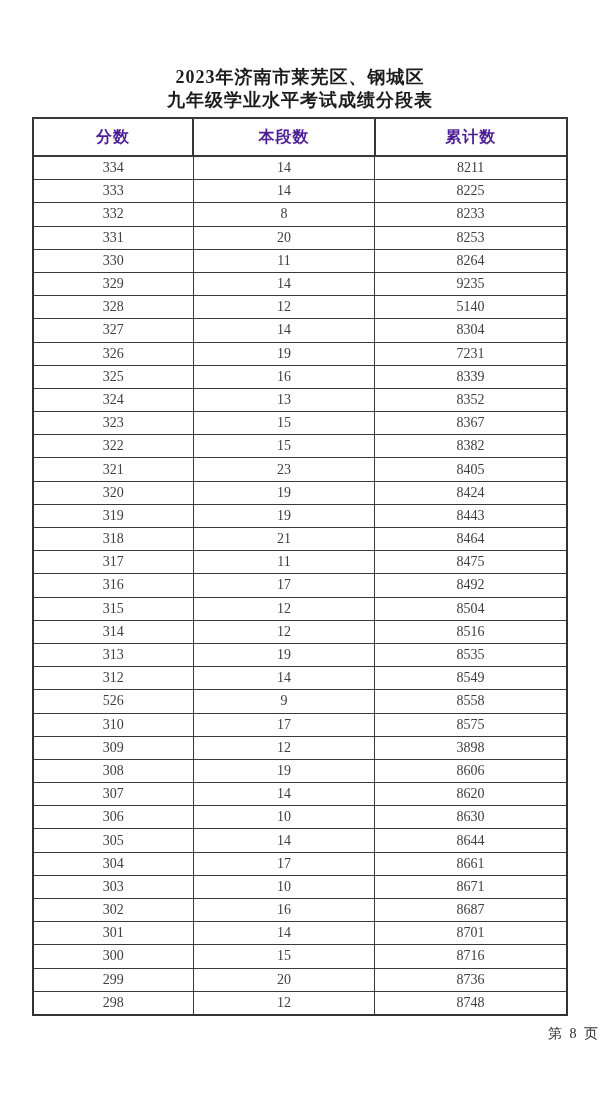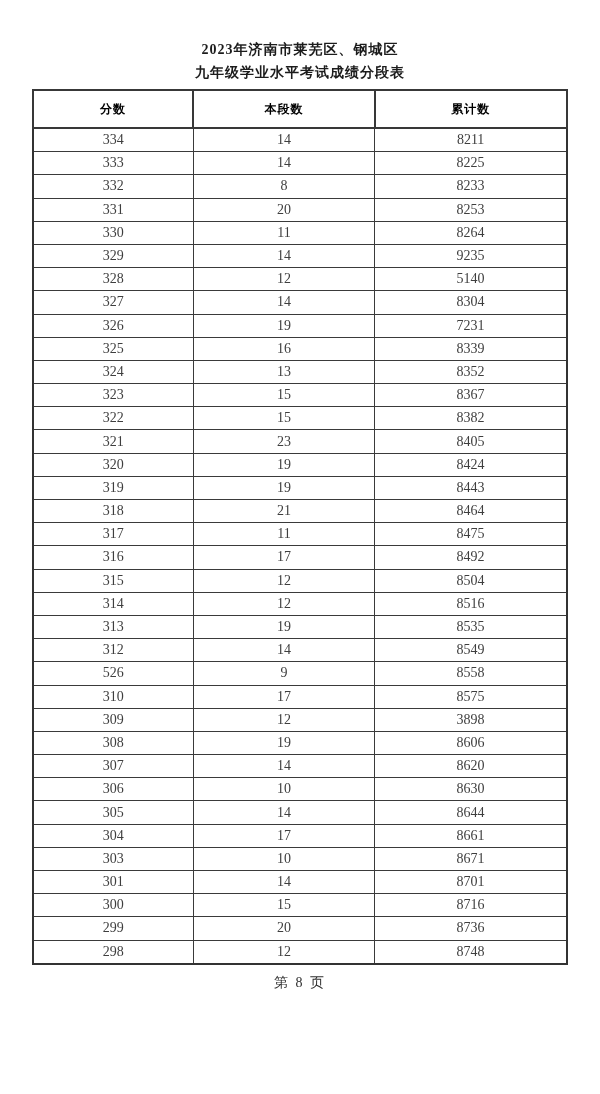--- a/index.html
+++ b/index.html
@@ -13,63 +13,63 @@
     font-family: "Liberation Serif", "DejaVu Serif", serif;
   }
   .page {
     position: relative;
     width: 600px;
     height: 1094px;
     background: #ffffff;
     overflow: hidden;
   }
   .title-block {
-    padding-top: 38px;
+    padding-top: 66px;
     text-align: center;
     color: #1c1c1c;
     font-weight: bold;
-    font-size: 14px;
+    font-size: 18px;
     line-height: 23px;
     letter-spacing: 1px;
   }
   table.score-table {
     width: 536px;
     margin: 5px auto 0 auto;
     border-collapse: collapse;
     table-layout: fixed;
   }
   table.score-table col.c1 { width: 30%; }
   table.score-table col.c2 { width: 34%; }
   table.score-table col.c3 { width: 36%; }
   table.score-table th {
     border: 2px solid #383838;
     height: 34px;
-    font-size: 12px;
+    font-size: 16px;
     font-weight: bold;
-    color: #000000;
+    color: #4c1d95;
     text-align: center;
     vertical-align: middle;
     letter-spacing: 1px;
     margin-top: 43px;
   }
   table.score-table td {
     border: 1.5px solid #3a3a3a;
     height: 22.2px;
     font-size: 14px;
     color: #3e3e3e;
     text-align: center;
     vertical-align: middle;
     padding: 0;
   }
   table.score-table {
     border: 2px solid #333333;
   }
   .footer {
     margin-top: 9px;
-    text-align: center;
+    text-align: right;
     font-size: 14px;
     color: #2e2e2e;
     letter-spacing: 2px;
   }
 </style>
 </head>
 <body>
 
 <div class="page">
 
@@ -246,20 +246,25 @@
           <td>304</td>
           <td>17</td>
           <td>8661</td>
         </tr>
         <tr>
           <td>303</td>
           <td>10</td>
           <td>8671</td>
         </tr>
         <tr>
+          <td>302</td>
+          <td>16</td>
+          <td>8687</td>
+        </tr>
+        <tr>
           <td>301</td>
           <td>14</td>
           <td>8701</td>
         </tr>
         <tr>
           <td>300</td>
           <td>15</td>
           <td>8716</td>
         </tr>
         <tr>

